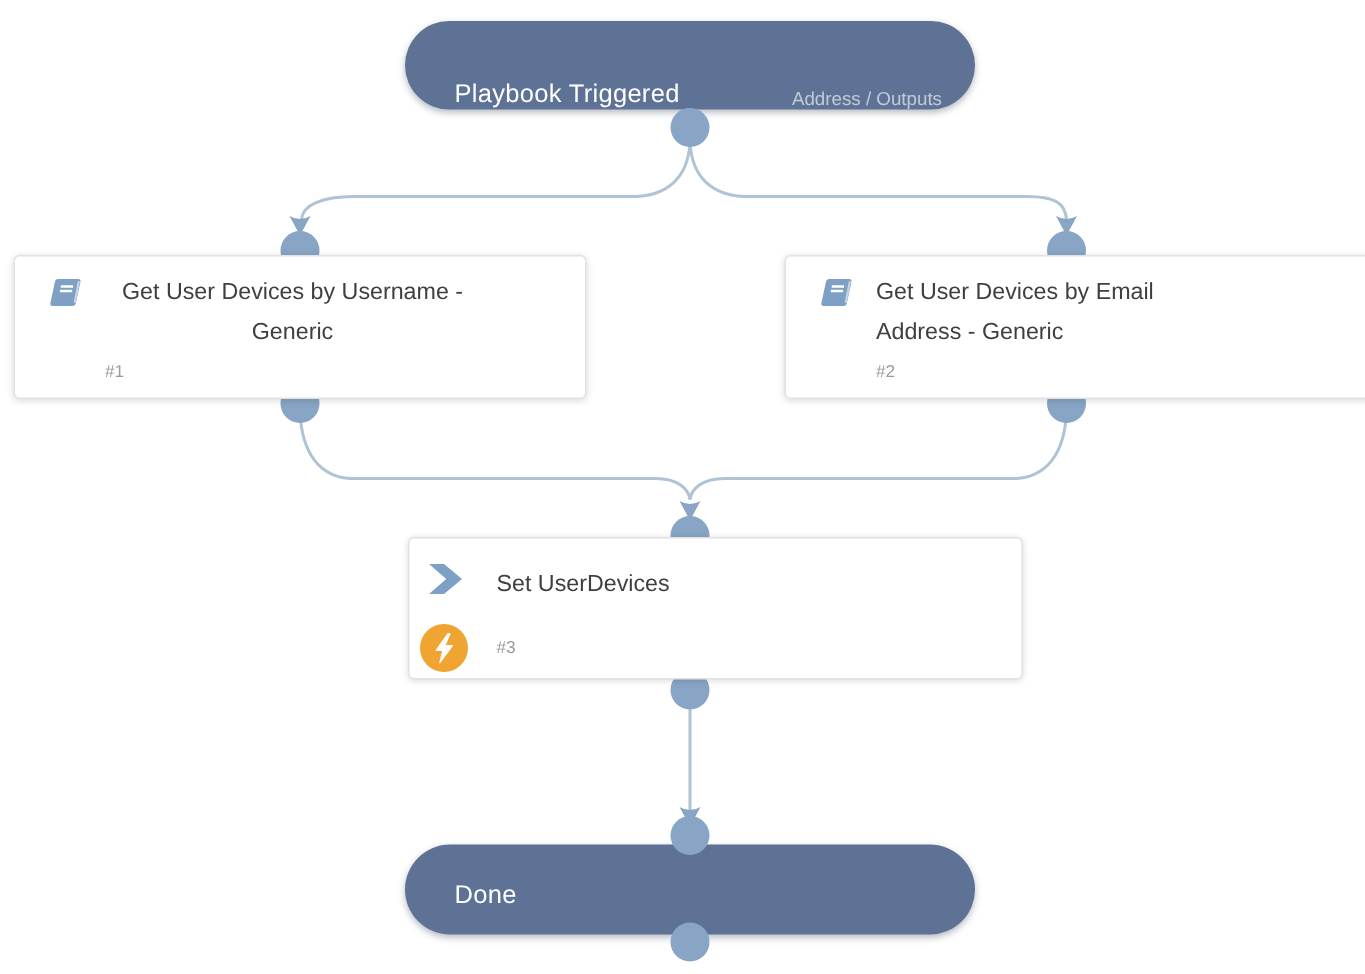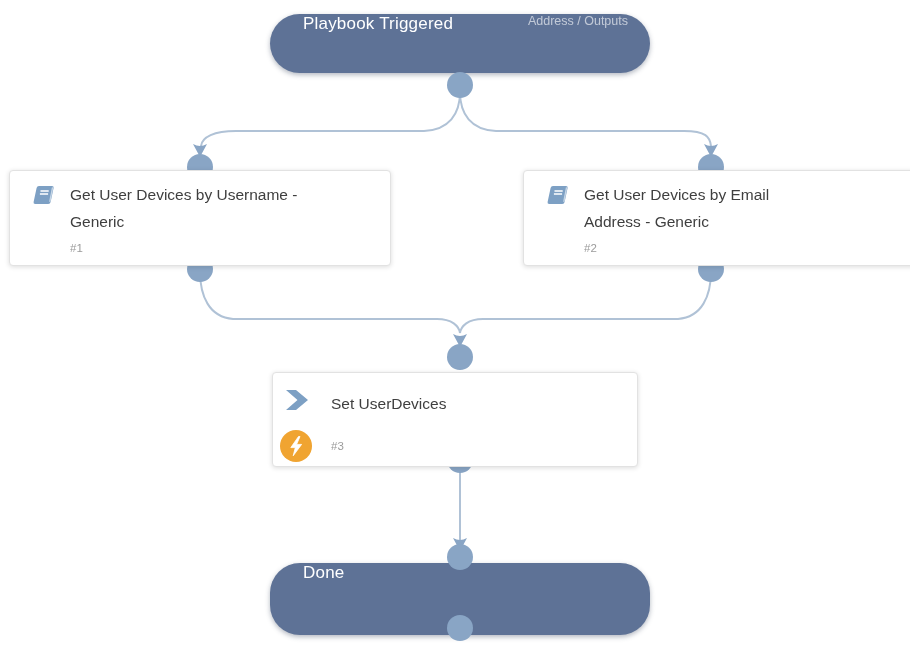--- a/index.html
+++ b/index.html
@@ -9,39 +9,39 @@
   }
   .edges{position:absolute;left:0;top:0;z-index:1;}
   .edges-front{position:absolute;left:0;top:0;z-index:3;pointer-events:none;}
   .edge{fill:none;stroke:#b0c2d6;stroke-width:2px;}
   .arrow{fill:#89a5c5;stroke:none;}
   .dot{fill:#89a5c5;stroke:none;}
 
   .pill{
     position:absolute;z-index:2;background:#5e7296;color:#ffffff;
     box-shadow:0 2px 5px rgba(40,55,80,0.35);
-    display:flex;align-items:flex-start;gap:36px;
+    display:flex;align-items:flex-end;gap:36px;
   }
   .pill-trigger{left:270px;top:14px;width:380px;height:59px;border-radius:30px;
     justify-content:space-between;padding:0 22px 0 33px;box-sizing:border-box;}
-  .pill-done{left:270px;top:563px;width:380px;height:72px;border-radius:30px;
-    padding:0 0 4px 33px;box-sizing:border-box;}
+  .pill-done{left:270px;top:563px;width:380px;height:60px;border-radius:30px;
+    padding:0 0 16px 33px;box-sizing:border-box;}
   .pill-title{font-size:17px;letter-spacing:0.2px;}
   .pill-meta{font-size:12.5px;color:rgba(255,255,255,0.62);}
 
   .task-box{
     position:absolute;z-index:2;background:#ffffff;border:1px solid #e2e2e2;
     border-radius:4px;box-shadow:0 1px 5px rgba(0,0,0,0.14);box-sizing:border-box;
   }
   .box-1{left:9px;top:170px;width:382px;height:96px;}
   .box-2{left:523px;top:170px;width:405px;height:96px;}
-  .box-3{left:272px;top:358px;width:366px;height:95px;margin-top:14px;}
+  .box-3{left:272px;top:358px;width:410px;height:95px;}
   .task-icon{position:absolute;left:20px;top:11px;width:26px;height:26px;}
   .task-title{position:absolute;left:60px;top:10px;font-size:15.5px;line-height:27px;color:#3f3f3f;}
-  .box-1 .task-title{width:250px;}
+  .box-1 .task-title{width:250px;text-align:center;}
   .box-2 .task-title{width:215px;}
   .box-3 .task-title{left:58px;top:17px;width:280px;}
   .task-id{position:absolute;left:60px;top:71px;font-size:11.5px;color:#9b9b9b;}
   .box-3 .chevron-wrap{position:absolute;left:12px;top:16px;width:24px;height:22px;}
   .box-3 .bolt-wrap{position:absolute;left:7px;top:57px;width:32px;height:32px;}
   .box-3 .task-id{left:58px;top:67px;}
 </style>
 </head>
 <body>
 

